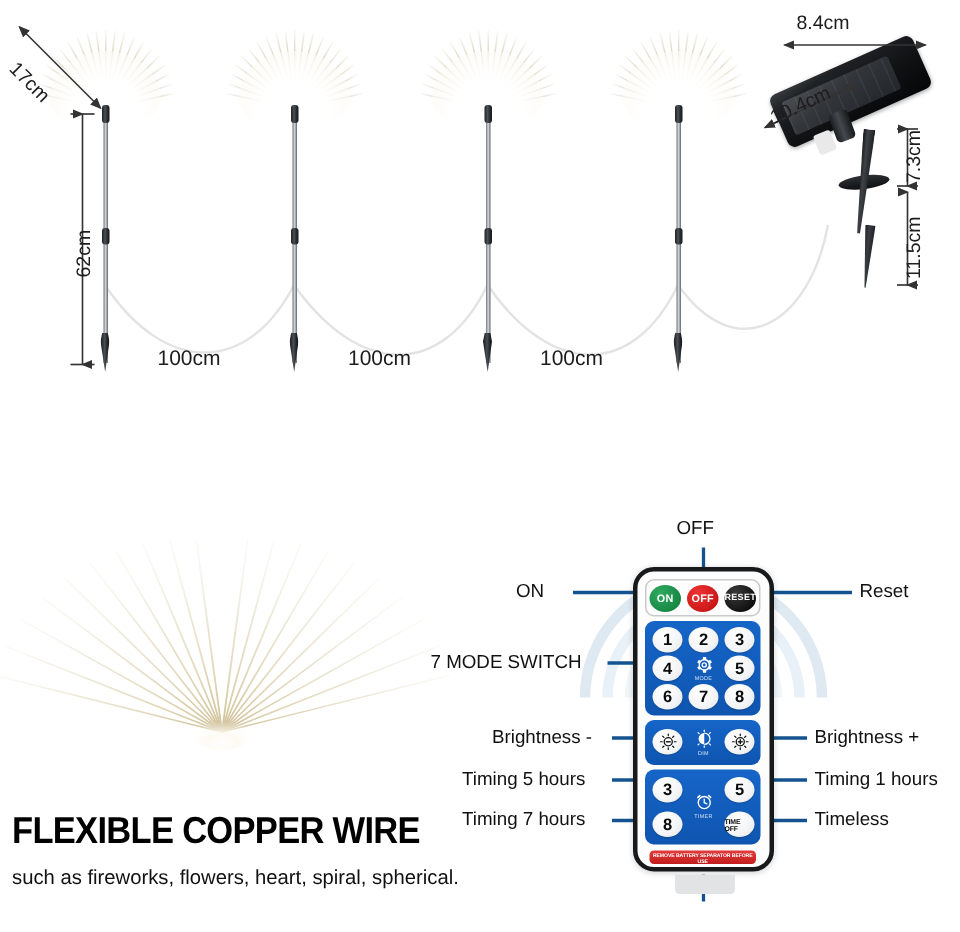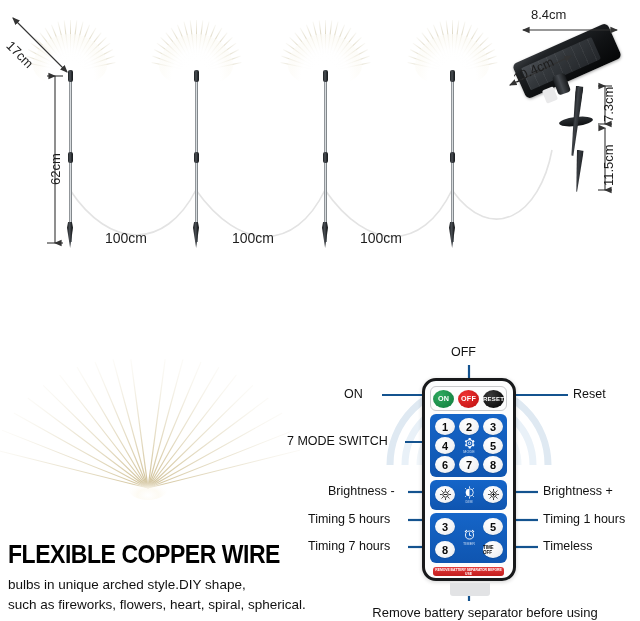--- a/index.html
+++ b/index.html
@@ -543,21 +543,20 @@
           <line x1="0" y1="0" x2="145.60" y2="-57.65" stroke="url(#cwg)" stroke-width="1.02" stroke-linecap="round"></line>
           <line x1="0" y1="0" x2="155.25" y2="-38.71" stroke="url(#cwg)" stroke-width="1.00" stroke-linecap="round"></line>
         </g>
       <ellipse cx="148" cy="158" rx="20" ry="12" fill="url(#coreg)"></ellipse>
     </svg>
   </div>
 
   <div id="text-block">
     <div id="copper-title">FLEXIBLE COPPER WIRE</div>
     <div id="copper-desc">
-      <div>bulbs in unique arched style.DIY shape,</div>
       <div>such as fireworks, flowers, heart, spiral, spherical.</div>
     </div>
   </div>
 
   <div id="remote-group">
 
     <svg id="signal-waves" width="310" height="160">
       <path d="M60,150 A79,79 0 0 1 218,150" fill="none" stroke="#dfe9f2" stroke-width="7"></path>
       <path d="M75,150 A64,64 0 0 1 203,150" fill="none" stroke="#e9f1f8" stroke-width="7"></path>
       <path d="M90,150 A49,49 0 0 1 188,150" fill="none" stroke="#f1f6fa" stroke-width="7"></path>
@@ -694,16 +693,15 @@
     <div class="callout-label l" style="left:14px; top:72px;">ON</div>
     <div class="callout-label r" style="left:243px; top:72px;">Reset</div>
     <div class="callout-label l" style="left:-43px; top:119px;">7 MODE SWITCH</div>
     <div class="callout-label l" style="left:-2px; top:169px;">Brightness -</div>
     <div class="callout-label r" style="left:213px; top:169px;">Brightness +</div>
     <div class="callout-label l" style="left:-22px; top:197px;">Timing 5 hours</div>
     <div class="callout-label r" style="left:213px; top:197px;">Timing 1 hours</div>
     <div class="callout-label l" style="left:-22px; top:224px;">Timing 7 hours</div>
     <div class="callout-label r" style="left:213px; top:224px;text-align:center;">Timeless</div>
 
-    <div id="bottom-caption">Remove battery separator before using</div>
   </div>
 
 </div>
 
 </body></html>

